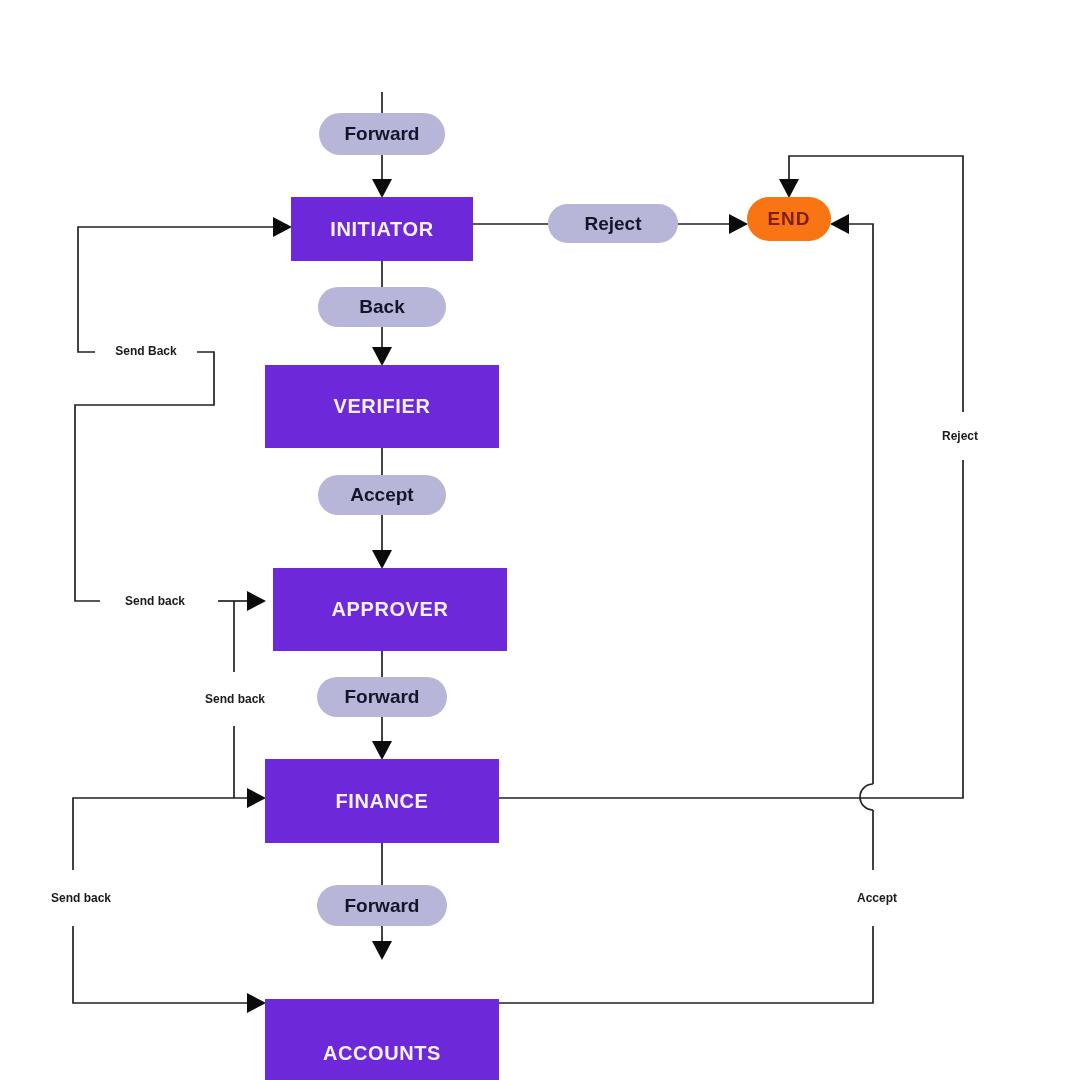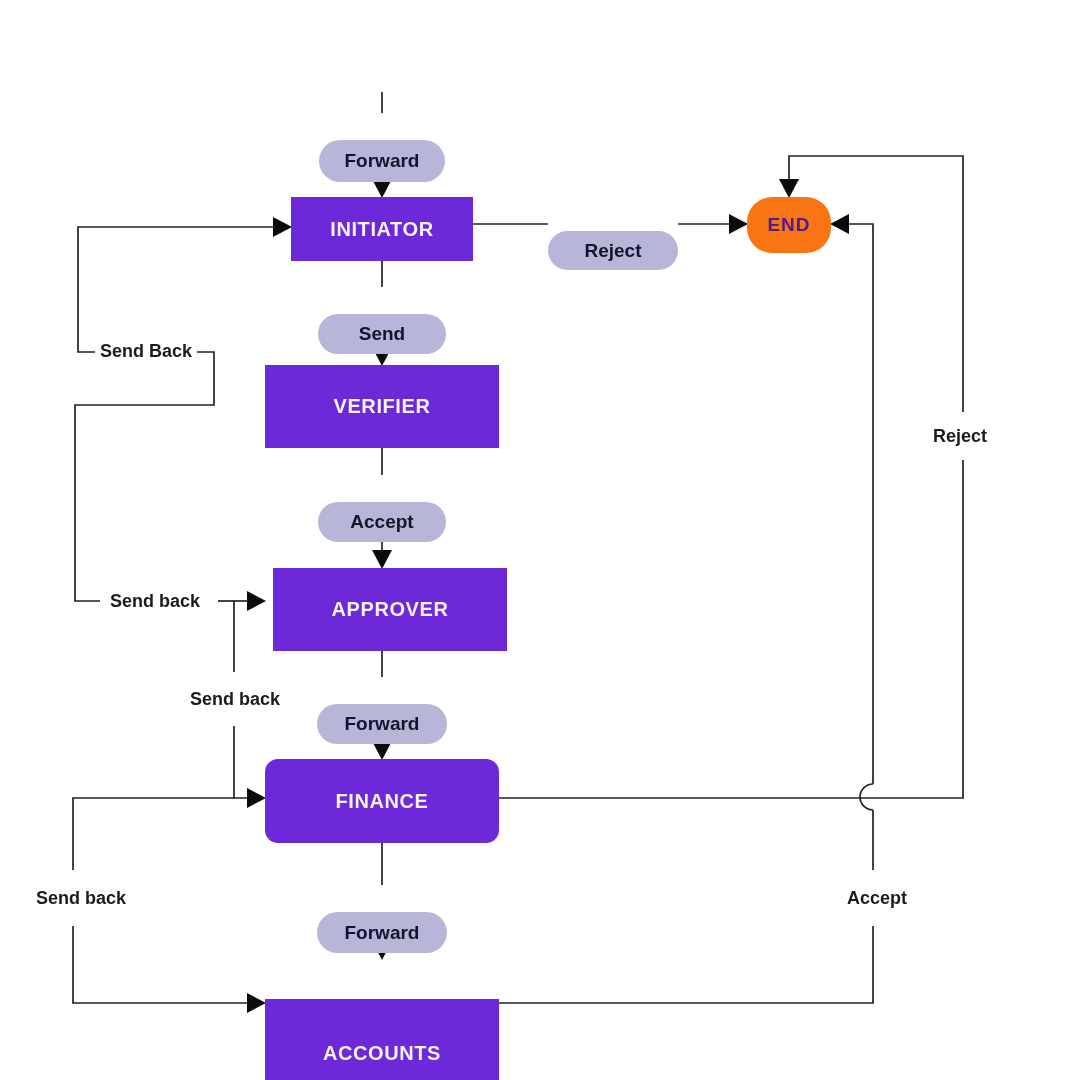--- a/index.html
+++ b/index.html
@@ -5,37 +5,37 @@
   html,body{margin:0;padding:0;background:#ffffff;}
   .canvas{
     position:relative;width:1080px;height:1080px;background:#ffffff;
     font-family:"Liberation Sans", sans-serif;overflow:hidden;
   }
   .connector-layer{position:absolute;left:0;top:0;width:1080px;height:1080px;}
   .node{position:absolute;display:flex;align-items:center;justify-content:center;
         font-weight:700;text-align:center;box-sizing:border-box;}
   .terminal{background:#F97513;color:#ffffff;font-size:20px;letter-spacing:1px;}
   .start{left:297px;top:37px;width:170px;height:55px;border-radius:28px;}
-  .end{left:747px;top:197px;width:84px;height:56px;border-radius:25px;
-       color:#4c1d95;font-size:19px;}
+  .end{left:747px;top:197px;width:84px;height:44px;border-radius:25px;
+       color:#7f1d1d;font-size:19px;}
   .process{background:#6d28d9;color:#F4F2EE;font-size:20px;letter-spacing:0.6px;}
   .box-initiator{left:291px;top:197px;width:182px;height:64px;}
   .box-verifier{left:265px;top:365px;width:234px;height:83px;}
   .box-approver{left:265px;top:568px;width:234px;height:83px;margin-left:8px;}
-  .box-finance{left:265px;top:759px;width:234px;height:84px;border-radius:13px;}
+  .box-finance{left:265px;top:759px;width:234px;height:84px;}
   .box-accounts{left:265px;top:999px;width:234px;height:109px;}
-  .pill{background:#B8B6D8;color:#14142B;font-size:19px;border-radius:21px;margin-top:27px;}
+  .pill{background:#B8B6D8;color:#14142B;font-size:19px;border-radius:21px;}
   .pill-forward-start{left:319px;top:113px;width:126px;height:42px;}
   .pill-reject{left:548px;top:204px;width:130px;height:39px;}
   .pill-stop{left:318px;top:287px;width:128px;height:40px;}
   .pill-accept{left:318px;top:475px;width:128px;height:40px;}
   .pill-forward-approver{left:317px;top:677px;width:130px;height:40px;}
   .pill-forward-finance{left:317px;top:885px;width:130px;height:41px;}
   .edge-label{position:absolute;transform:translate(-50%,-50%);
-      font-weight:700;font-size:18px;color:#1B1B1B;white-space:nowrap;background:#ffffff;padding:0 3px;}
+      font-weight:700;font-size:12px;color:#1B1B1B;white-space:nowrap;background:#ffffff;padding:0 3px;}
   .lbl-send-back-1{left:146px;top:351px;}
   .lbl-send-back-2{left:155px;top:601px;}
   .lbl-send-back-3{left:235px;top:699px;}
   .lbl-send-back-4{left:81px;top:898px;}
   .lbl-reject-line{left:960px;top:436px;}
   .lbl-accept-line{left:877px;top:898px;}
   .cline{stroke:#222222;stroke-width:1.7;fill:none;}
   .ahead{fill:#0b0b0b;stroke:none;}
 </style>
 </head>
@@ -92,21 +92,21 @@
   <div class="node terminal end">END</div>
 
   <div class="node process box-initiator">INITIATOR</div>
   <div class="node process box-verifier">VERIFIER</div>
   <div class="node process box-approver">APPROVER</div>
   <div class="node process box-finance">FINANCE</div>
   <div class="node process box-accounts">ACCOUNTS</div>
 
   <div class="node pill pill-forward-start">Forward</div>
   <div class="node pill pill-reject">Reject</div>
-  <div class="node pill pill-stop">Send</div>
+  <div class="node pill pill-stop">Back</div>
   <div class="node pill pill-accept">Accept</div>
   <div class="node pill pill-forward-approver">Forward</div>
   <div class="node pill pill-forward-finance">Forward</div>
 
   <div class="edge-label lbl-send-back-1">Send Back</div>
   <div class="edge-label lbl-send-back-2">Send back</div>
   <div class="edge-label lbl-send-back-3">Send back</div>
   <div class="edge-label lbl-send-back-4">Send back</div>
   <div class="edge-label lbl-reject-line">Reject</div>
   <div class="edge-label lbl-accept-line">Accept</div>

